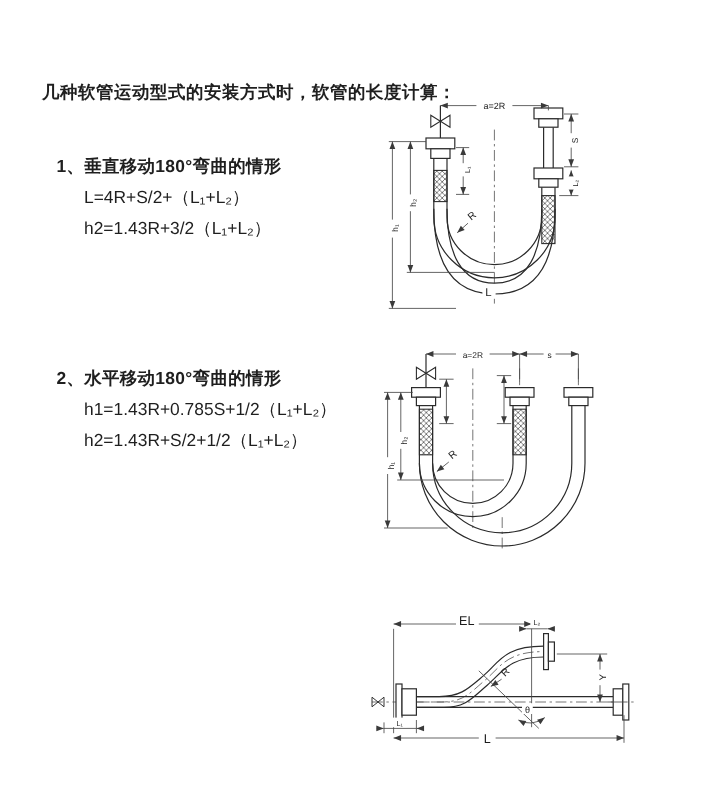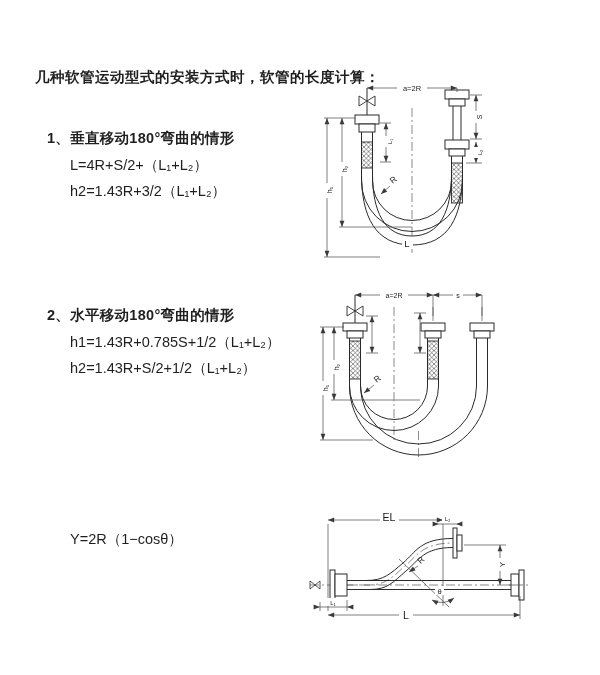--- a/index.html
+++ b/index.html
@@ -40,21 +40,20 @@
 <div class="section" style="top:306px;">
   <div class="sec-heading">2、水平移动180°弯曲的情形</div>
   <div class="formulas">
     <div class="formula">h1=1.43R+0.785S+1/2（L₁+L₂）</div>
     <div class="formula">h2=1.43R+S/2+1/2（L₁+L₂）</div>
   </div>
 </div>
 
 <div class="section" style="top:522px;">
   <div class="formulas">
-    <div class="formula">Y=2R（1−cosθ）</div>
   </div>
 </div>
 
 <svg class="diag" style="left:310px;top:66px;" width="280" height="196" viewBox="0 0 280 196">
   <defs>
     <marker id="a1" markerUnits="userSpaceOnUse" markerWidth="7" markerHeight="7" refX="6.6" refY="3.5" orient="auto-start-reverse">
       <path d="M0.4,1.1 L6.6,3.5 L0.4,5.9 Z" fill="#3a3a3a"></path>
     </marker>
     <pattern id="hb1" width="4.5" height="4.5" patternUnits="userSpaceOnUse">
       <path d="M0,4.5 L4.5,0 M0,0 L4.5,4.5" stroke="#3a3a3a" stroke-width="0.55"></path>

